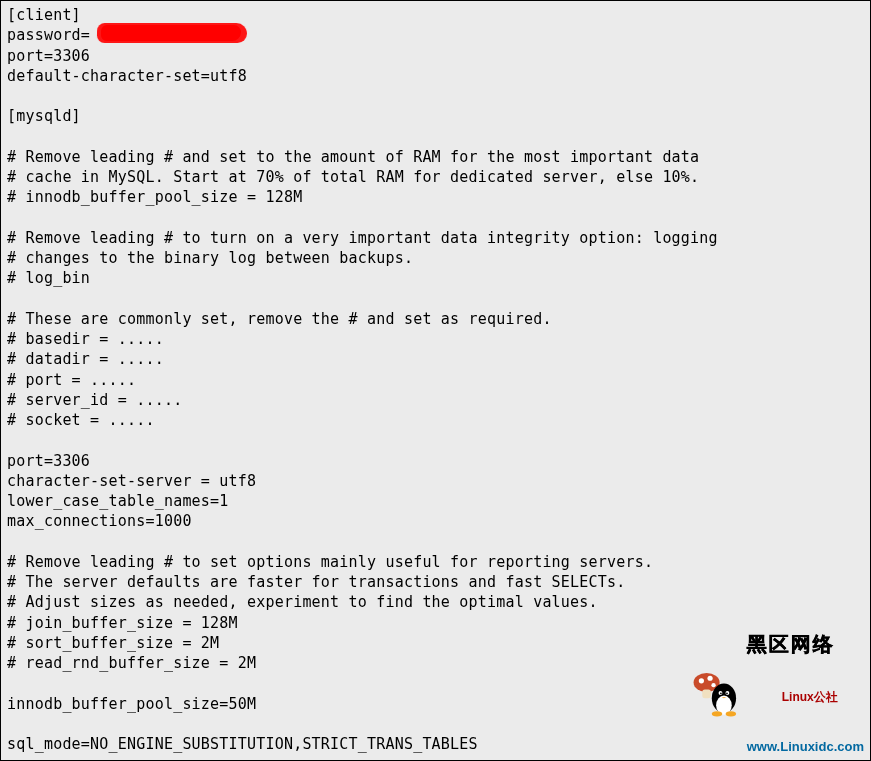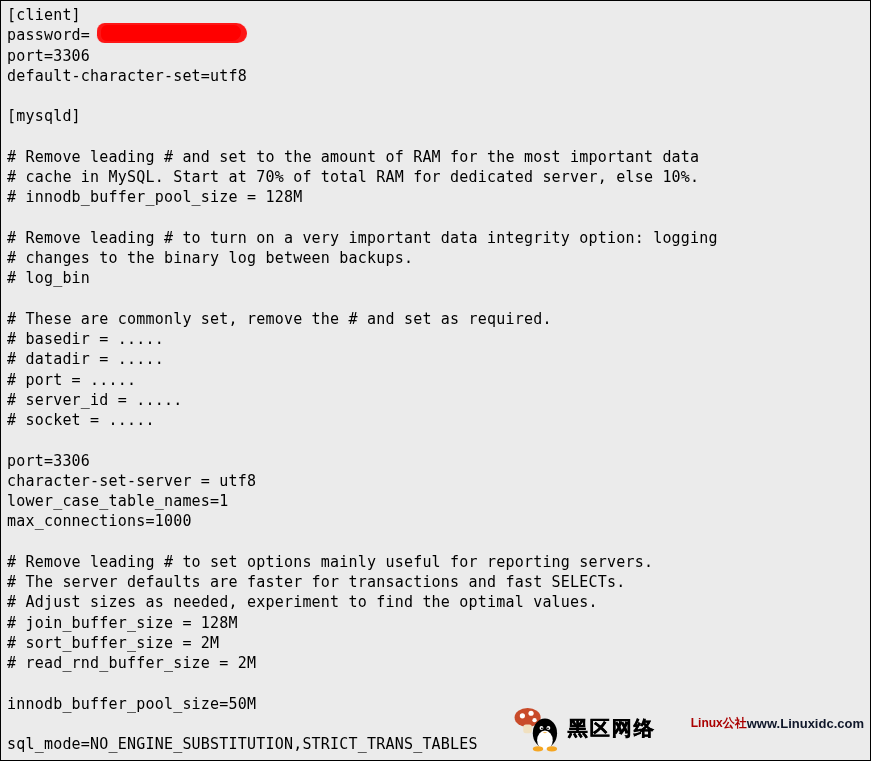--- a/index.html
+++ b/index.html
@@ -51,43 +51,44 @@
     gap: 4px;
     pointer-events: none;
   }
   .wm-logo {
     width: 52px;
     height: 52px;
     position: relative;
   }
   .wm-logo svg { width: 100%; height: 100%; }
   .wm-text-box {
-    display:flex; flex-direction:row; justify-content:center;
+    display:flex; flex-direction:column; justify-content:center;
     line-height:1.1;
+    gap:36px;
   }
   .wm-cn {
     font-family: "SimHei", "Arial Black", sans-serif;
     font-weight: 900;
     font-size: 20px;
     letter-spacing: 2px;
     color: #000;
     -webkit-text-stroke: 0.5px #000;
   }
   .wm-sub {
     font-family: Arial, sans-serif;
     font-size: 12px;
     color: #aa0000;
     font-weight: bold;
     padding-left: 35px;
   }
   .wm-url {
     font-family: Arial, sans-serif;
     font-size: 13px;
     font-weight: bold;
-    color: #0f172a;
+    color: #0369a1;
   }
 </style>
 </head>
 <body>
 
 <pre id="config-pre">[client]
 password=
 port=3306
 default-character-set=utf8
 

